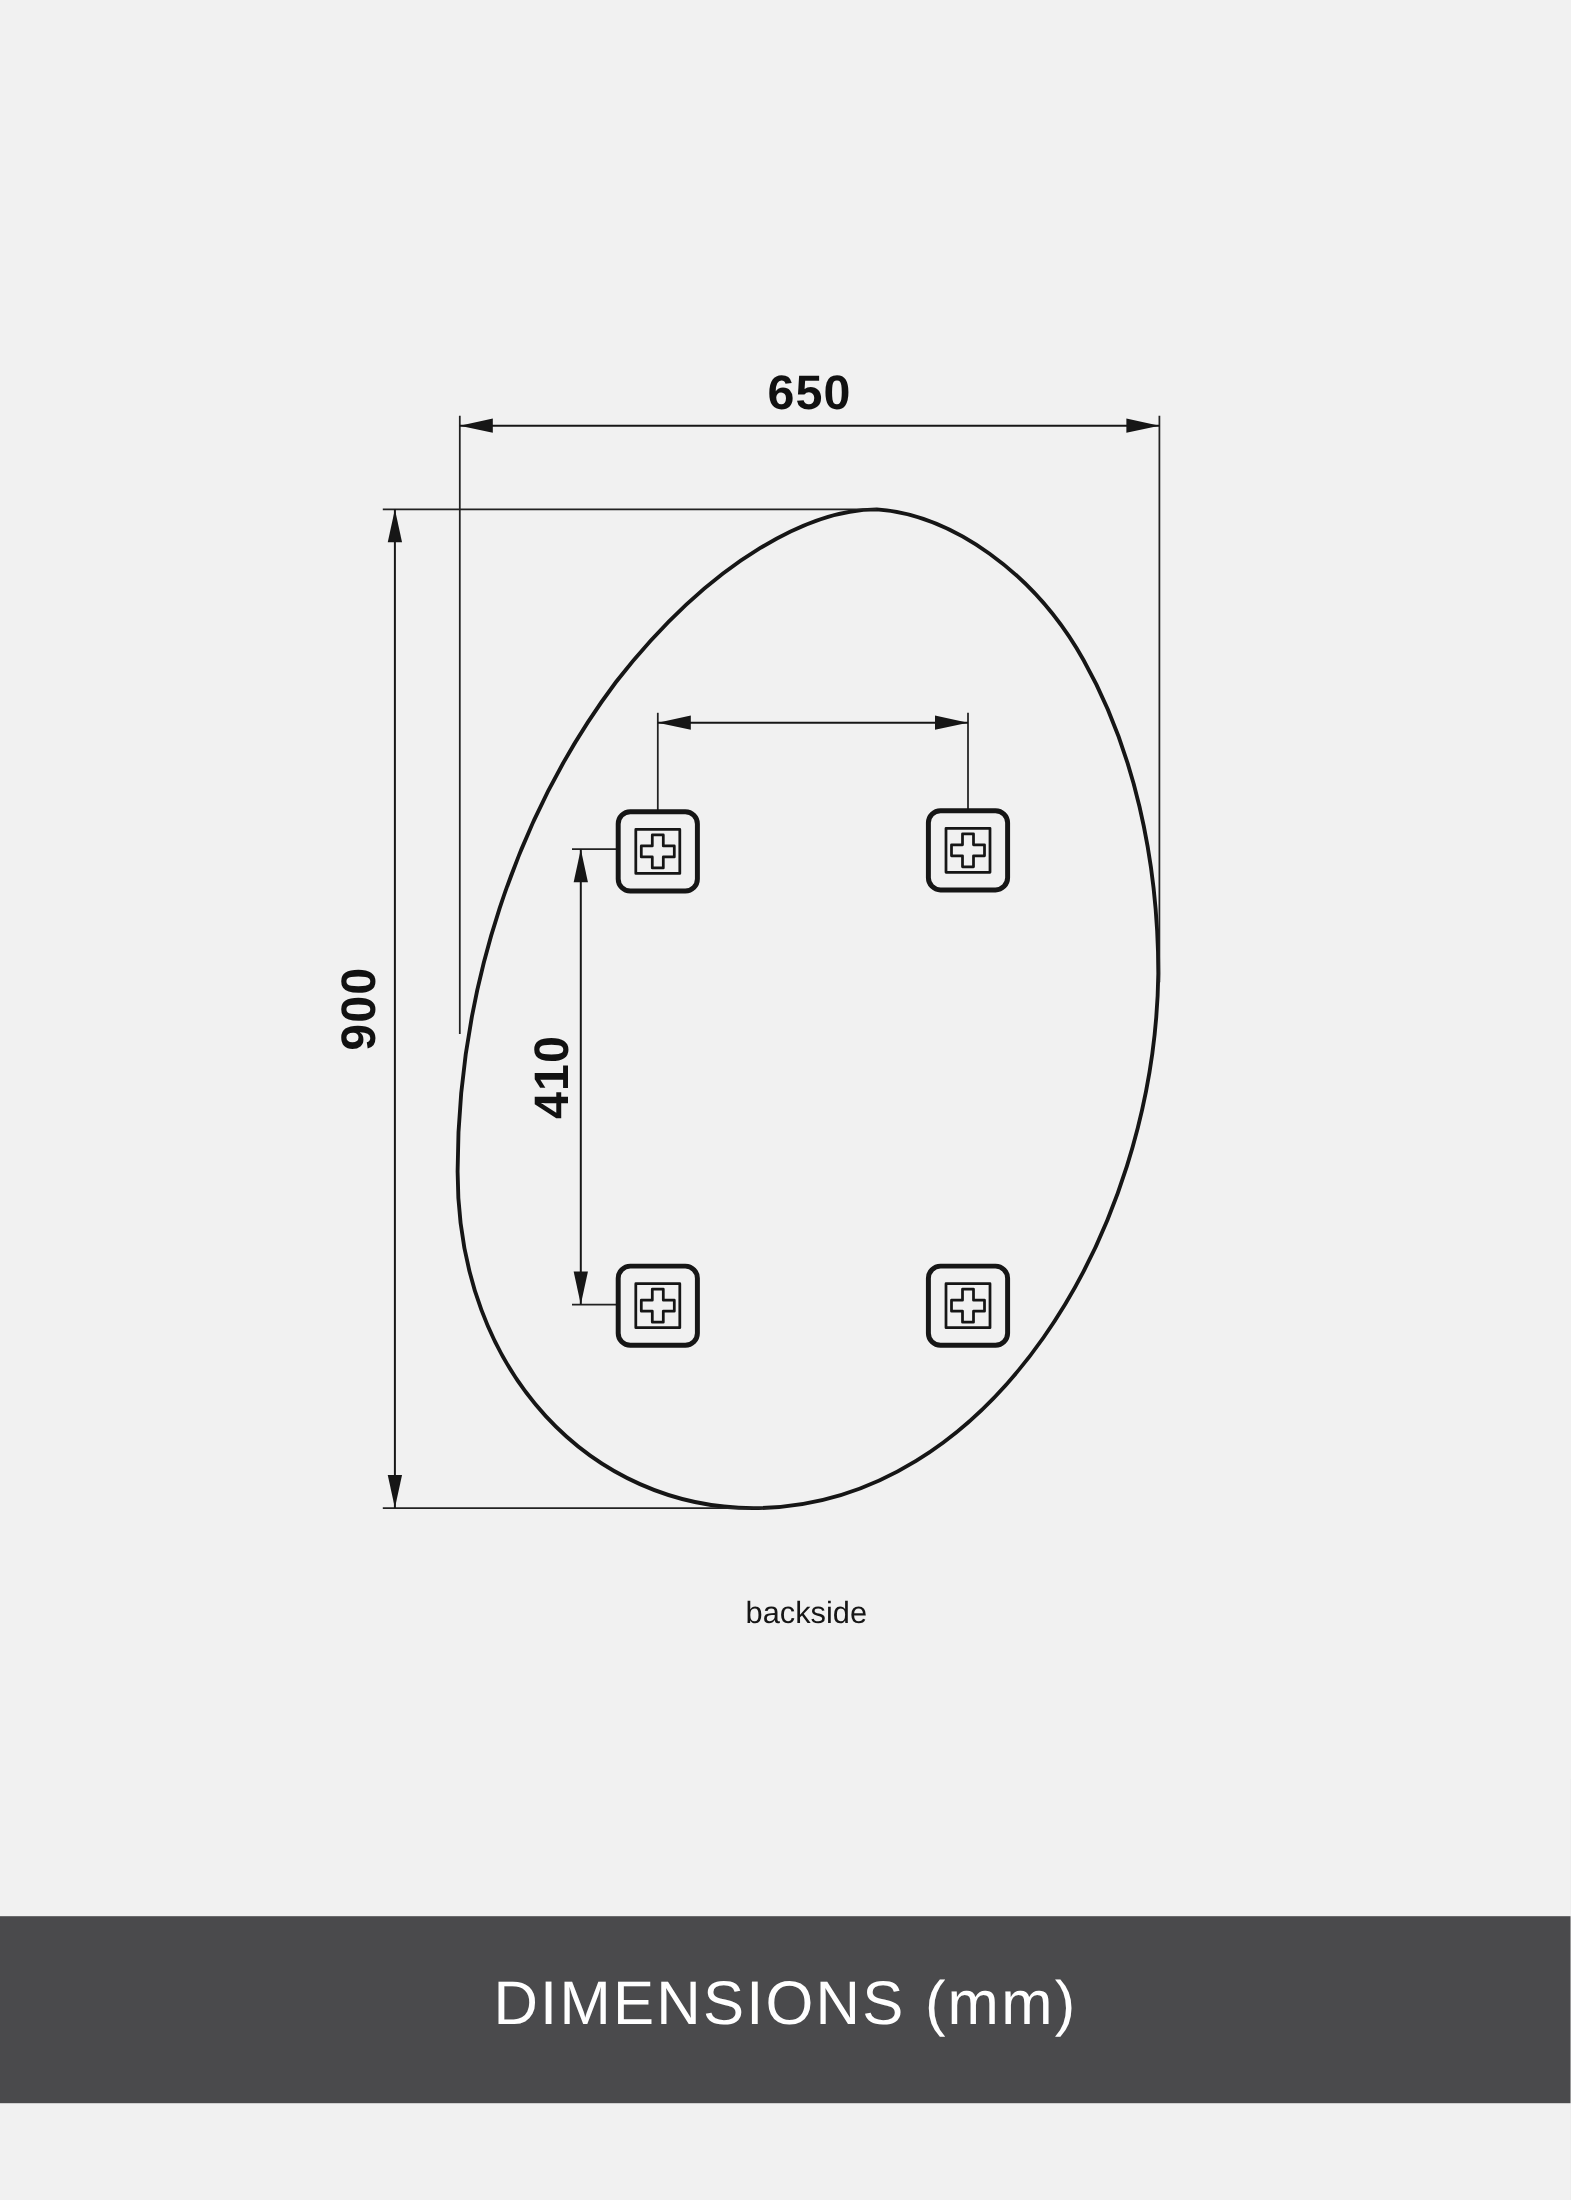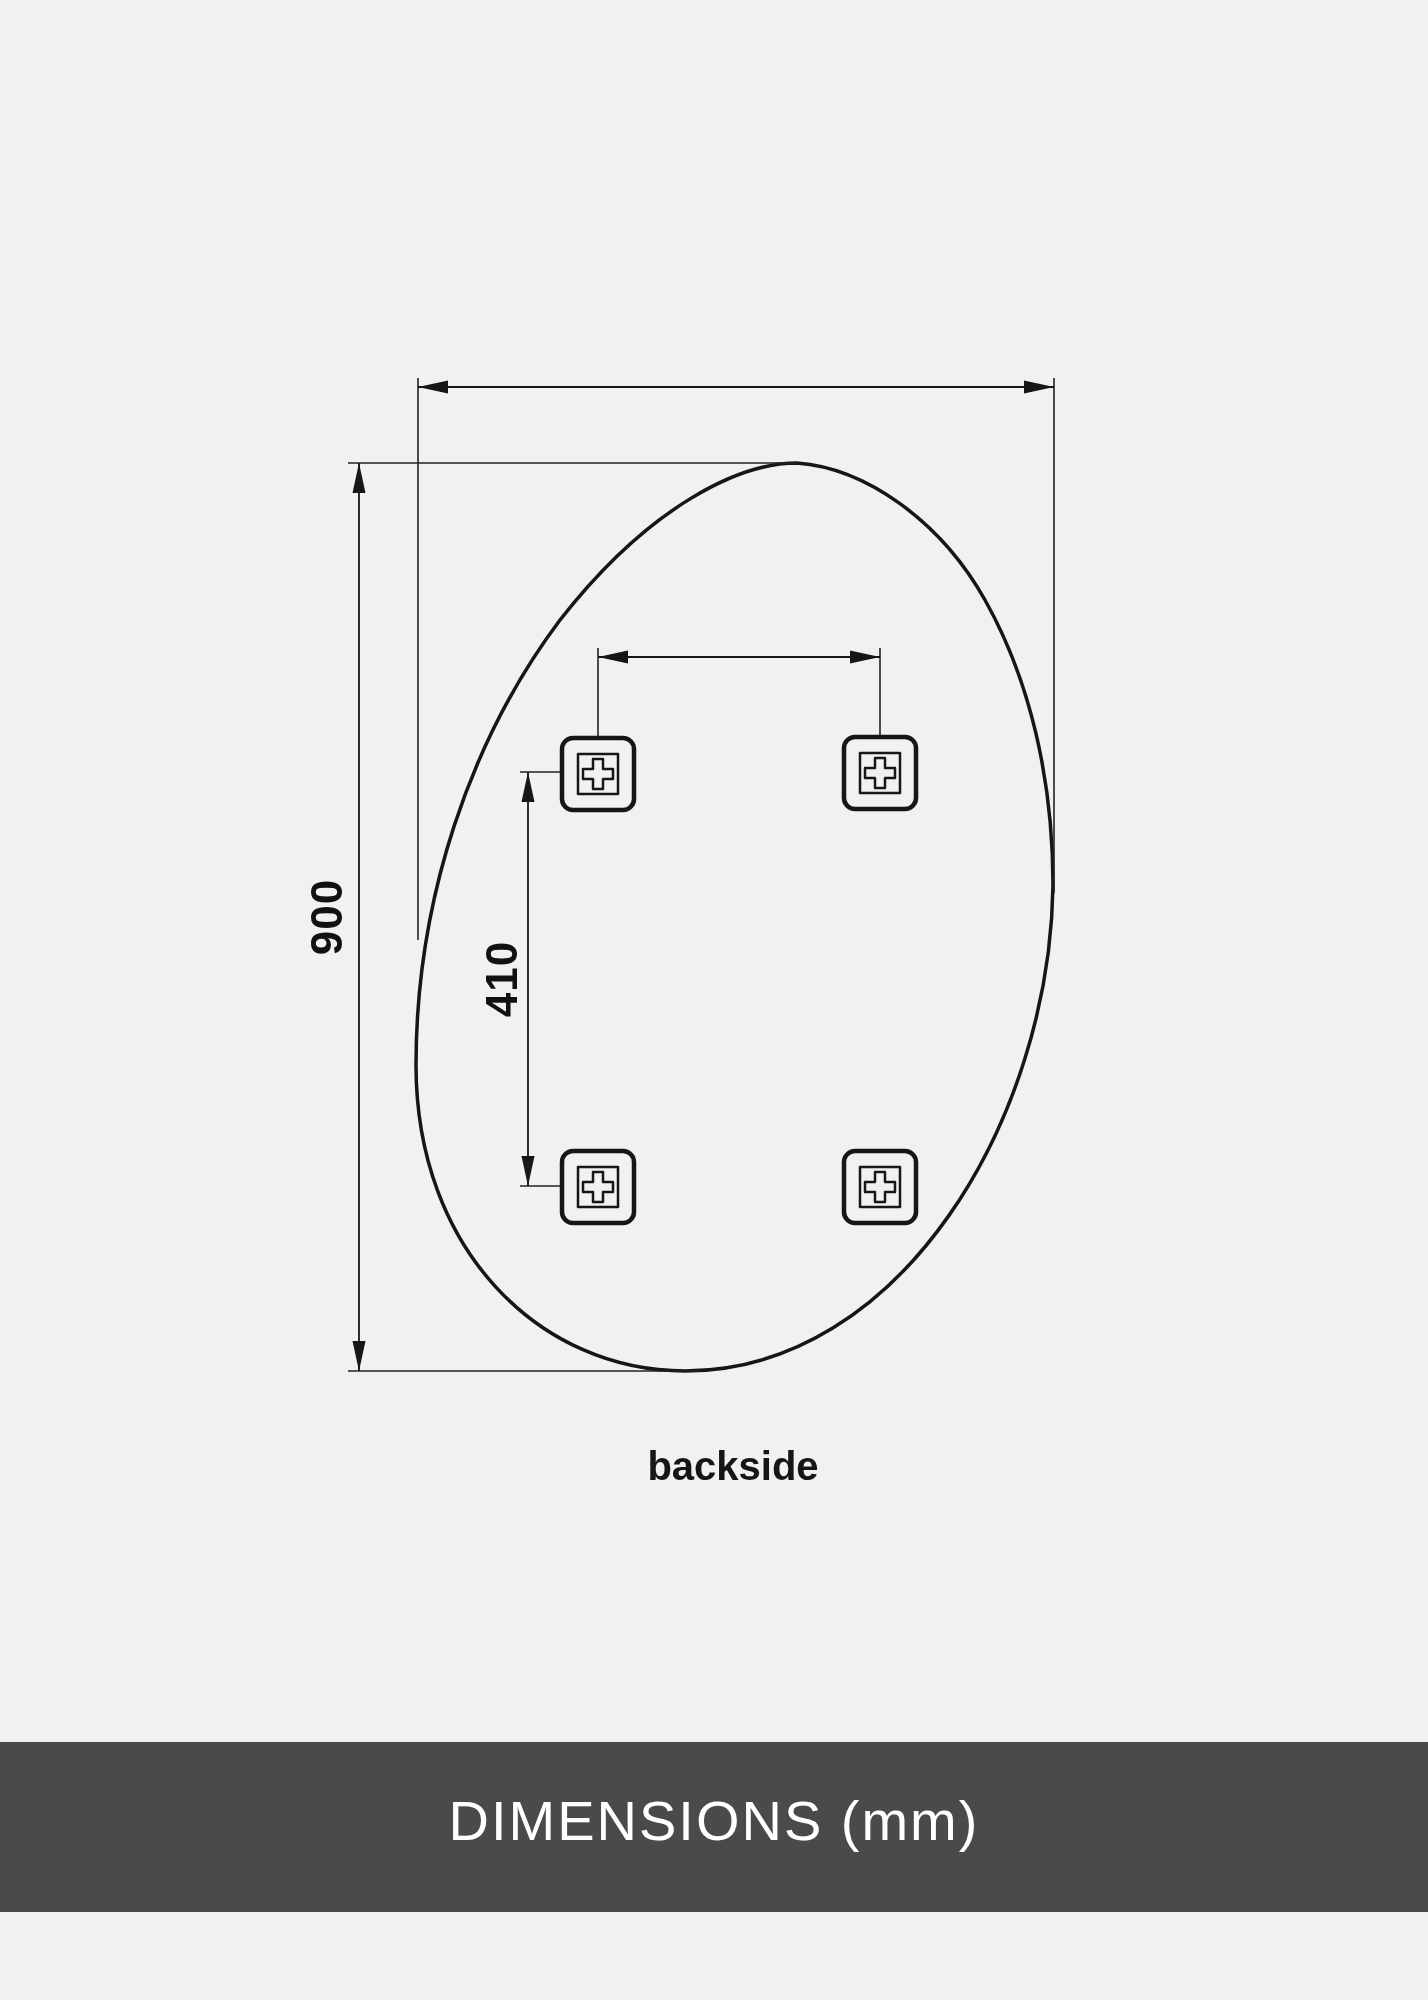--- a/index.html
+++ b/index.html
@@ -27,22 +27,22 @@
     letter-spacing: 1px;
     line-height: 48px;
   }
   .dim-label.vertical {
     transform: rotate(-90deg);
     transform-origin: center center;
   }
   .caption-label {
     position: absolute;
     color: #161616;
-    font-weight: 700;
-    font-size: 40px;
+    font-weight: 400;
+    font-size: 28px;
     text-align: center;
     line-height: 44px;
   }
   .footer-bar {
     position: absolute;
     left: 0;
     top: 1742px;
     width: 1428px;
     height: 170px;
     background: #4a4a4c;
@@ -119,20 +119,21 @@
         <path d="M -5 -15 L 5 -15 L 5 -5 L 15 -5 L 15 5 L 5 5 L 5 15 L -5 15 L -5 5 L -15 5 L -15 -5 L -5 -5 Z" stroke-width="2.5"></path>
       </g>
       <g transform="translate(880,1187)">
         <rect x="-36" y="-36" width="72" height="72" rx="11" fill="#f1f1f1" stroke-width="4.5"></rect>
         <rect x="-20" y="-20" width="40" height="40" stroke-width="2.5"></rect>
         <path d="M -5 -15 L 5 -15 L 5 -5 L 15 -5 L 15 5 L 5 5 L 5 15 L -5 15 L -5 5 L -15 5 L -15 -5 L -5 -5 Z" stroke-width="2.5"></path>
       </g>
     </g>
   </svg>
 
+  <div class="dim-label" style="left:418px; top:334px; width:636px;">650</div>
 
 
   <div class="dim-label vertical" style="left:257px; top:893px; width:140px;">900</div>
 
   <div class="dim-label vertical" style="left:432px; top:955px; width:140px;">410</div>
 
   <div class="caption-label" style="left:533px; top:1444px; width:400px;">backside</div>
 
   <div class="footer-bar">
     <div class="footer-title">DIMENSIONS (mm)</div>

